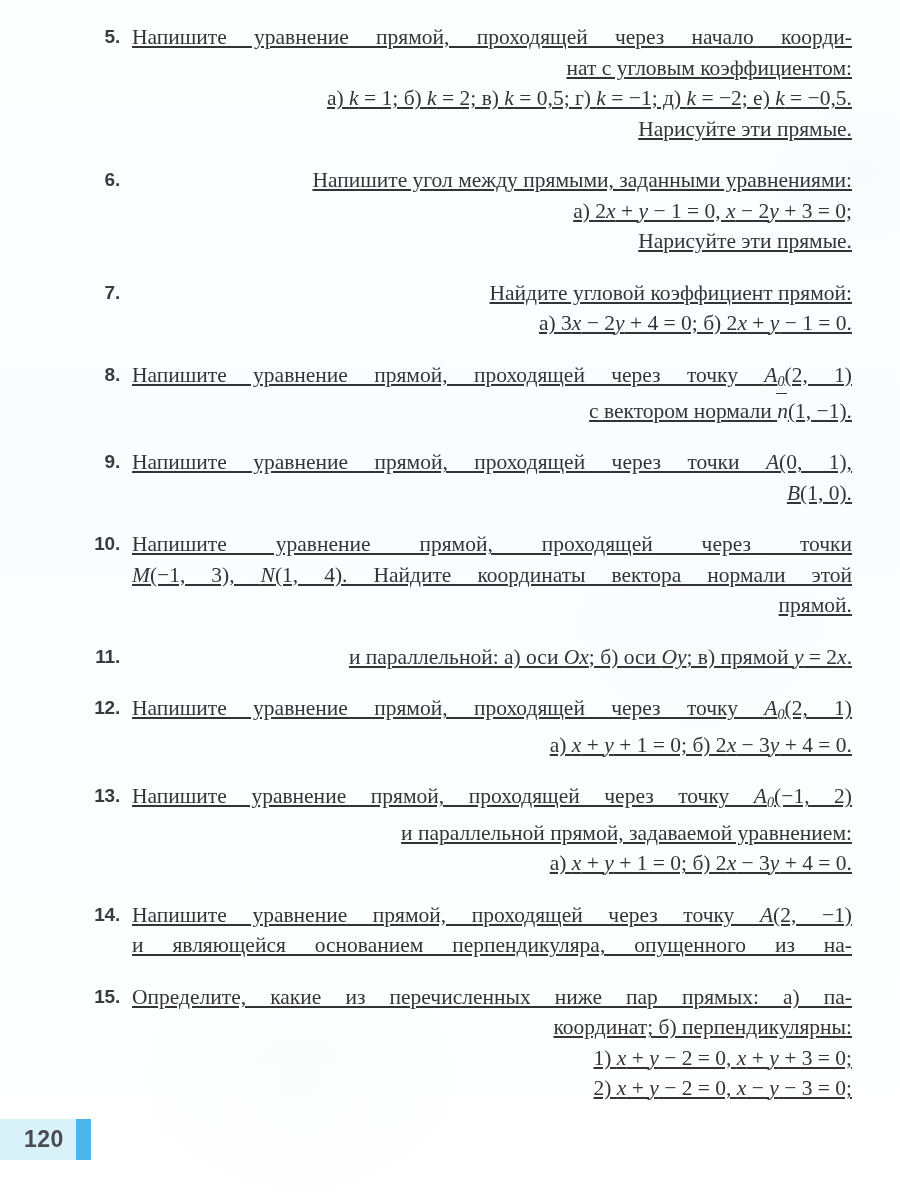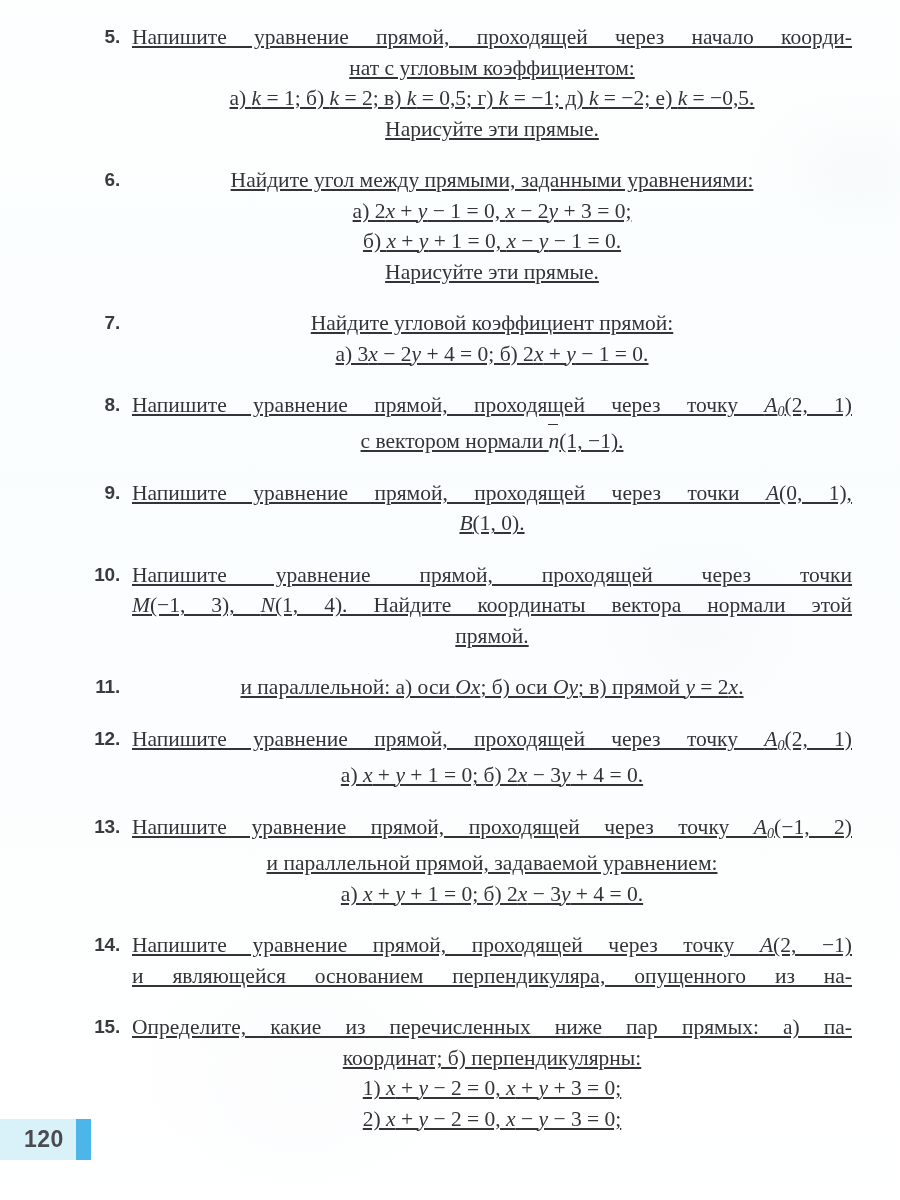--- a/index.html
+++ b/index.html
@@ -64,21 +64,21 @@
     flex: 1 1 auto;
     font-size: 21.5px;
     line-height: 30.5px;
     color: #333338;
     text-decoration: underline;
   }
   .just-full {
     text-align: justify;
     text-align-last: justify;
   }
-  .plain { text-align: center; }
+  .plain { text-align: right; }
 
   
   .m {
     font-family: "Liberation Serif", "DejaVu Serif", serif;
     font-style: italic;
   }
   .sub {
     font-size: 0.66em;
     vertical-align: -0.28em;
     font-style: italic;
@@ -141,23 +141,22 @@
         <div class="just-full">Напишите уравнение прямой, проходящей через начало коорди-</div>
         <div class="plain">нат с угловым коэффициентом:</div>
         <div class="plain">а)&nbsp;<span class="m">k</span>&nbsp;=&nbsp;1; б)&nbsp;<span class="m">k</span>&nbsp;=&nbsp;2; в)&nbsp;<span class="m">k</span>&nbsp;=&nbsp;0,5; г)&nbsp;<span class="m">k</span>&nbsp;=&nbsp;−1; д)&nbsp;<span class="m">k</span>&nbsp;=&nbsp;−2; е)&nbsp;<span class="m">k</span>&nbsp;=&nbsp;−0,5.</div>
         <div class="plain">Нарисуйте эти прямые.</div>
       </div>
     </div>
 
     <div class="ex">
       <div class="ex-num">6.</div>
       <div class="ex-body">
-        <div class="plain">Найдите угол между прямыми, заданными уравнениями:</div>
+        <div class="plain">Напишите угол между прямыми, заданными уравнениями:</div>
         <div class="plain">а)&nbsp;2<span class="m">x</span>&nbsp;+&nbsp;<span class="m">y</span>&nbsp;−&nbsp;1&nbsp;=&nbsp;0, <span class="m">x</span>&nbsp;−&nbsp;2<span class="m">y</span>&nbsp;+&nbsp;3&nbsp;=&nbsp;0;</div>
-        <div class="plain">б)&nbsp;<span class="m">x</span>&nbsp;+&nbsp;<span class="m">y</span>&nbsp;+&nbsp;1&nbsp;=&nbsp;0, <span class="m">x</span>&nbsp;−&nbsp;<span class="m">y</span>&nbsp;−&nbsp;1&nbsp;=&nbsp;0.</div>
         <div class="plain">Нарисуйте эти прямые.</div>
       </div>
     </div>
 
     <div class="ex">
       <div class="ex-num">7.</div>
       <div class="ex-body">
         <div class="plain">Найдите угловой коэффициент прямой:</div>
         <div class="plain">а)&nbsp;3<span class="m">x</span>&nbsp;−&nbsp;2<span class="m">y</span>&nbsp;+&nbsp;4&nbsp;=&nbsp;0; б)&nbsp;2<span class="m">x</span>&nbsp;+&nbsp;<span class="m">y</span>&nbsp;−&nbsp;1&nbsp;=&nbsp;0.</div>
       </div>

